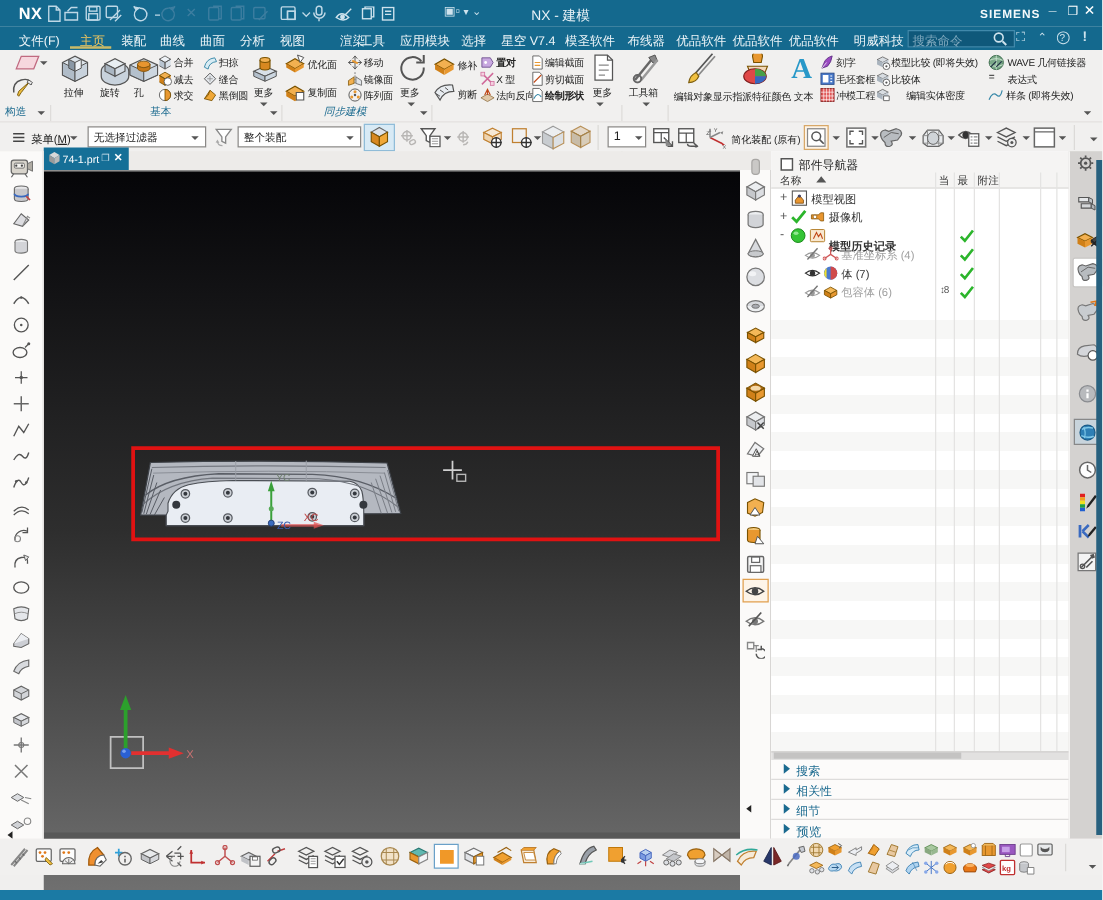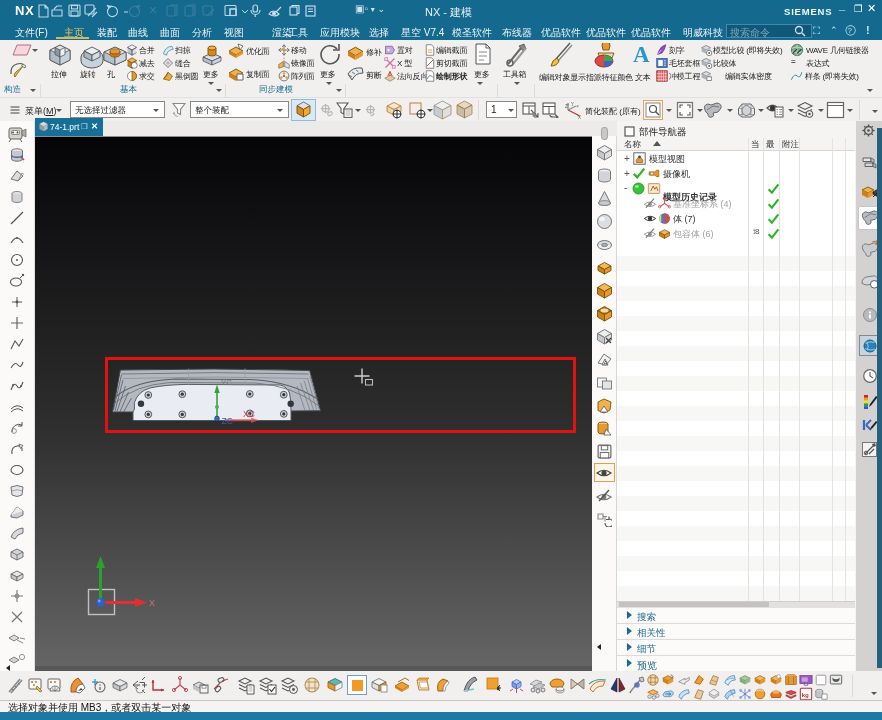--- a/index.html
+++ b/index.html
@@ -314,39 +314,39 @@
         <circle cx="11.5" cy="10" r="1.6" fill="#e89830"></circle>
         <circle cx="8" cy="8" r="1.3" fill="#555"></circle>
       </svg>
  <div class="rlbl" style="left:291px;top:31px;">阵列面</div>
  <svg class="ic" style="left:318px;top:2px" width="24" height="24" viewBox="0 0 24 24">
         <path d="M19 7 A9 9 0 1 0 21 12" fill="none" stroke="#555" stroke-width="1.6"></path>
         <path d="M21 2 L21 8 L15 8" fill="none" stroke="#555" stroke-width="1.6"></path>
       </svg>
  <div class="rlbl" style="left:320px;top:29px;">更多</div>
  <div class="ddabs" style="left:326px;top:42px;"></div>
- <div class="rglbl" style="left:259px;top:44px;">同步建模</div>
+ <div class="rglbl" style="left:259px;top:44px;font-style:italic;">同步建模</div>
  <div class="ddabs" style="left:336px;top:49px;"></div>
  
  <svg class="ic" style="left:347px;top:4px" width="18" height="17" viewBox="0 0 17 16">
         <path d="M1 7 L8 3 L15 7 L8 11 Z" fill="#f2b050" stroke="#7a5200" stroke-width="0.9"></path>
         <path d="M1 7 L8 11 L8 15 L1 11 Z" fill="#d08018"></path>
         <path d="M15 7 L8 11 L8 15 L15 11 Z" fill="#e89830"></path>
       </svg>
  <div class="rlbl" style="left:366px;top:7px;">修补</div>
  <svg class="ic" style="left:346px;top:25px" width="19" height="18" viewBox="0 0 19 18">
         <path d="M2 9 Q6 2 16 3 L17 8 Q9 8 6 15 Z" fill="#e8ecf0" stroke="#555" stroke-width="1"></path>
         <path d="M3 10 l3 2 M6 7 l3 2 M10 5 l2.5 2" stroke="#555" stroke-width="0.8"></path>
       </svg>
  <div class="rlbl" style="left:366px;top:30px;">剪断</div>
  <svg class="ic" style="left:384px;top:4px" width="12" height="12" viewBox="0 0 16 16">
         <path d="M2 3 h9 l3 5 -3 5 h-9 z" fill="#c8a8e0" stroke="#6a4a8a" stroke-width="0.9"></path>
         <circle cx="6" cy="8" r="1.5" fill="#fff"></circle>
       </svg>
- <div class="rlbl" style="left:397px;top:5px;">置对</div>
+ <div class="rlbl" style="left:397px;top:5px;font-weight:bold;">置对</div>
  <svg class="ic" style="left:384px;top:17px" width="12" height="12" viewBox="0 0 16 16">
         <path d="M2 2 L14 14 M14 2 L2 14" stroke="#d06a9a" stroke-width="1.6"></path>
         <rect x="1" y="1" width="4" height="4" fill="#f4d0e0" stroke="#d06a9a" stroke-width="0.8"></rect>
         <rect x="11" y="11" width="4" height="4" fill="#f4d0e0" stroke="#d06a9a" stroke-width="0.8"></rect>
       </svg>
  <div class="rlbl" style="left:397px;top:18px;">X 型</div>
  <svg class="ic" style="left:384px;top:30px" width="12" height="12" viewBox="0 0 16 16">
         <path d="M1 11 L8 7 L15 11 L8 15 Z" fill="#e0c8a8" stroke="#8a6a3a" stroke-width="0.8"></path>
         <path d="M5 8 l3 -6 3 6 M8 2 v6" stroke="#c04818" stroke-width="1.2" fill="none"></path>
       </svg>
@@ -1312,17 +1312,14 @@
         <text x="3" y="11" font-size="7" font-weight="bold" fill="#c03030">kg</text>
       </svg>
  <svg class="ic" style="left:814px;top:16px" width="14" height="14" viewBox="0 0 16 16">
         <ellipse cx="6" cy="4.5" rx="4" ry="1.8" fill="#d8dade" stroke="#777" stroke-width="0.8"></ellipse>
         <path d="M2 4.5 v6 a4 1.8 0 0 0 8 0 v-6" fill="#c4c6ca" stroke="#777" stroke-width="0.8"></path>
         <path d="M9 8 h6 v6 h-6 z" fill="#fff" stroke="#777" stroke-width="0.8"></path>
       </svg>
  <div class="abs" style="left:852px;top:4px;width:1px;height:22px;background:#dcdad8;"></div>
  <div class="ddabs" style="left:871px;top:21px;"></div>
 </div>
-<div class="abs" id="statusbar">
-      <span style="position:absolute;left:8px;top:0px;">选择对象并使用 MB3，或者双击某一对象</span>
-    </div>
 <div class="abs" id="bottomstrip"></div>
 </div>
 
 </body></html>

